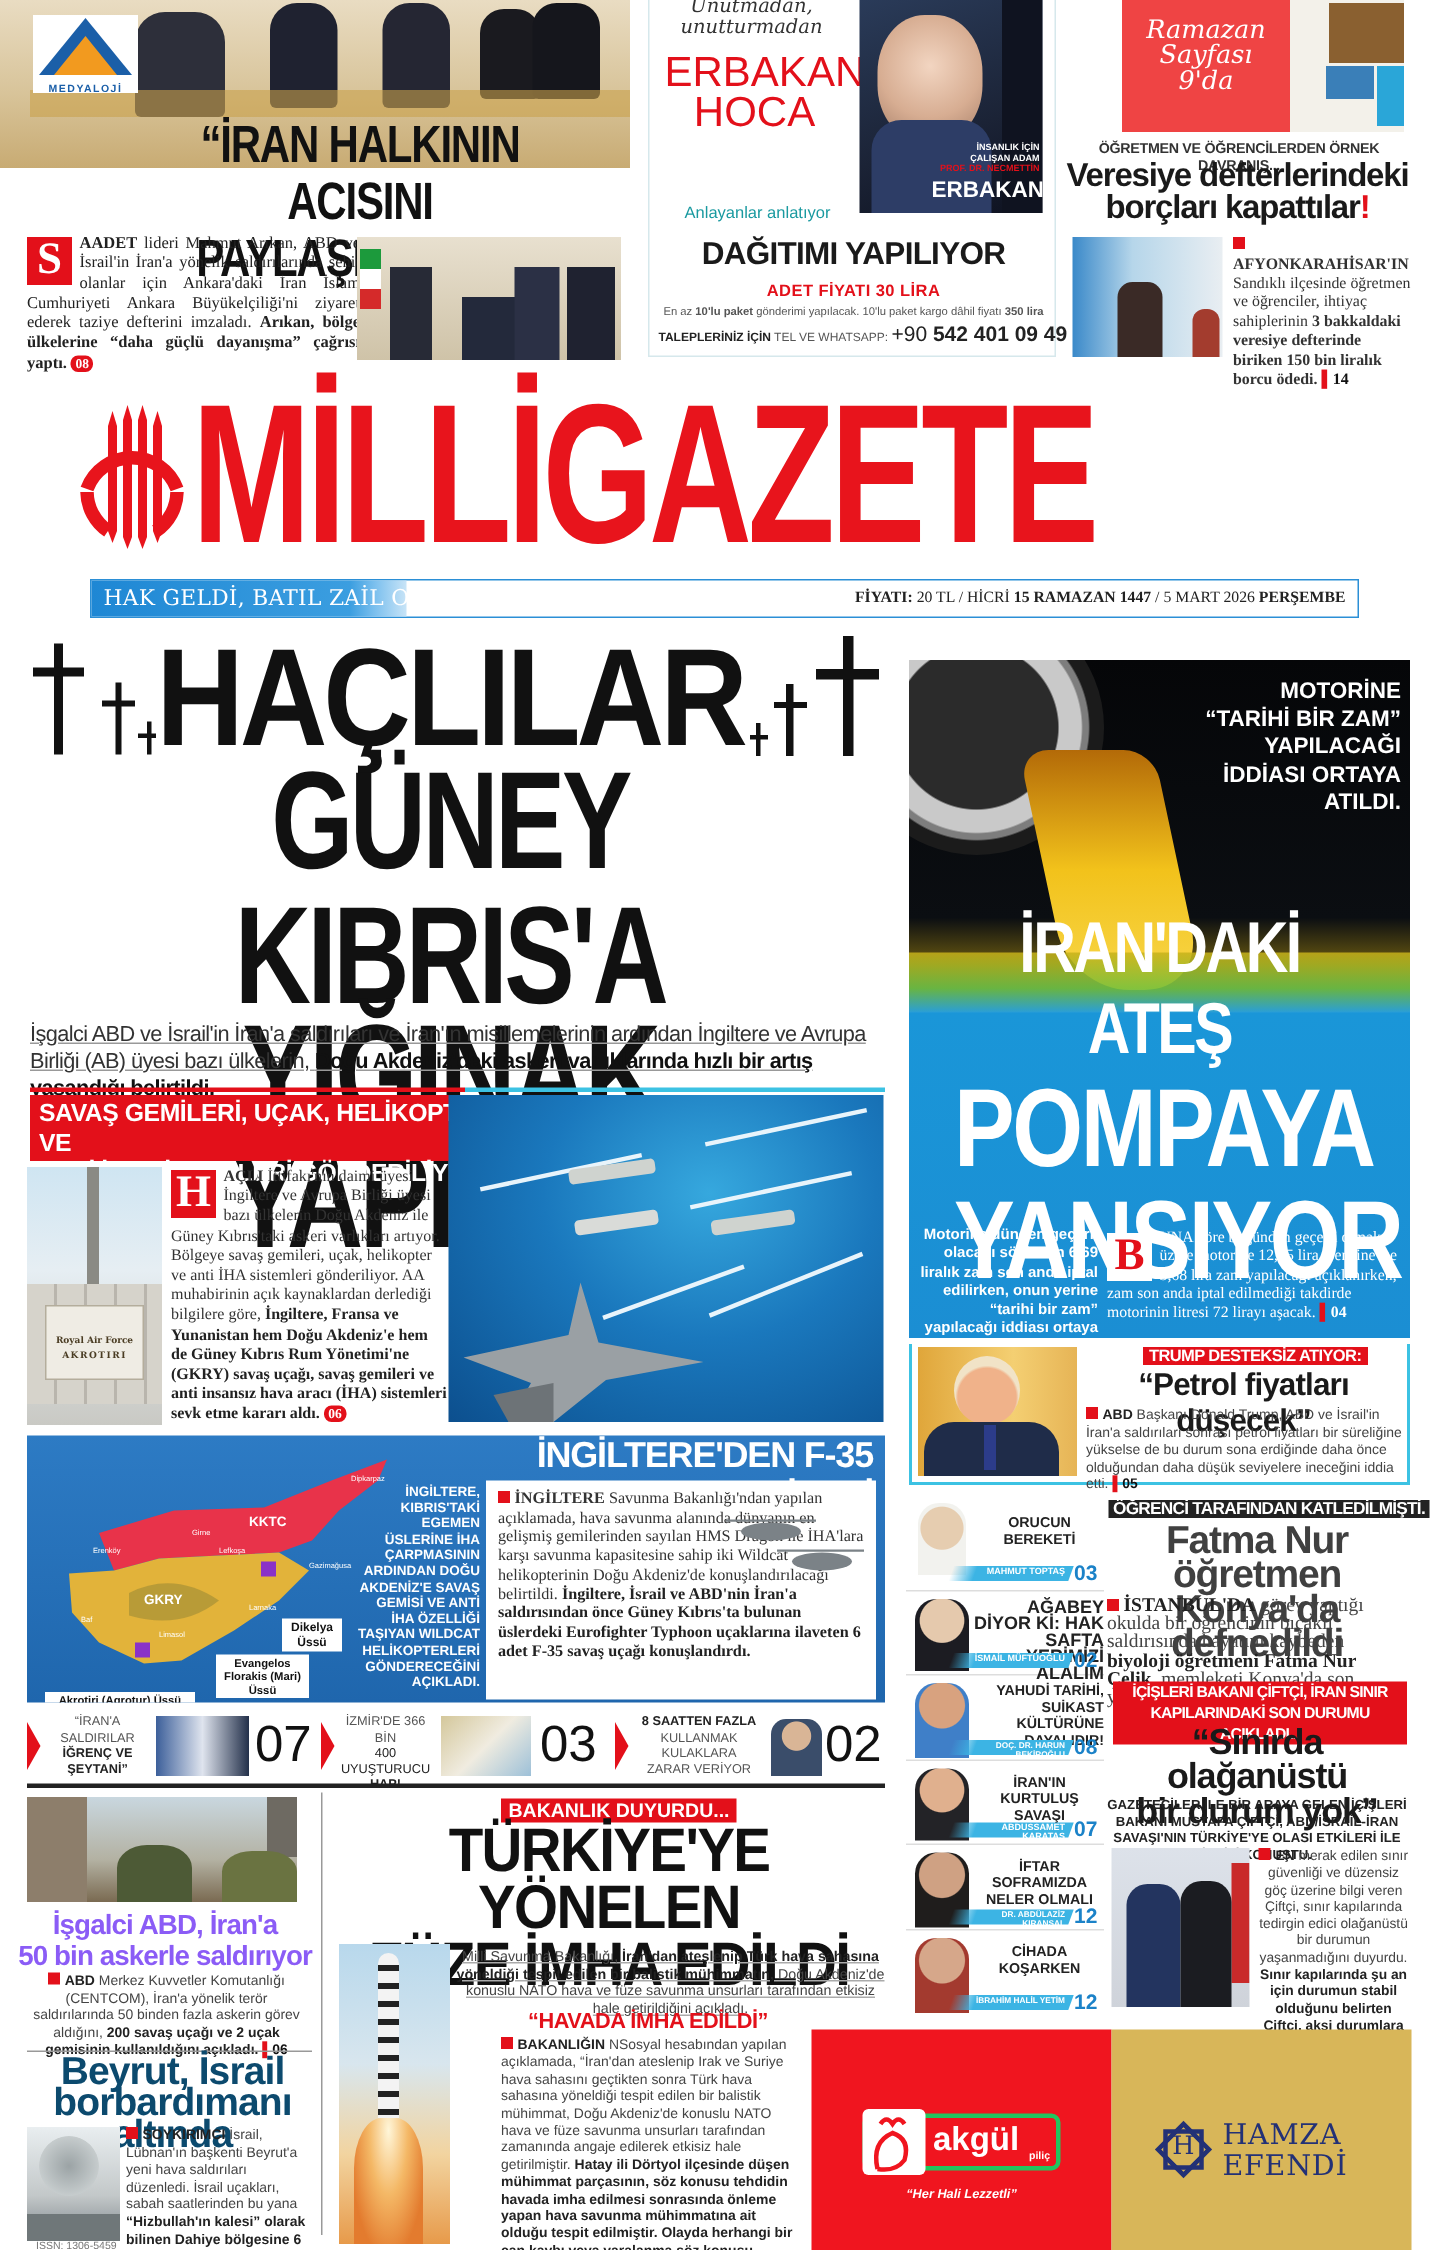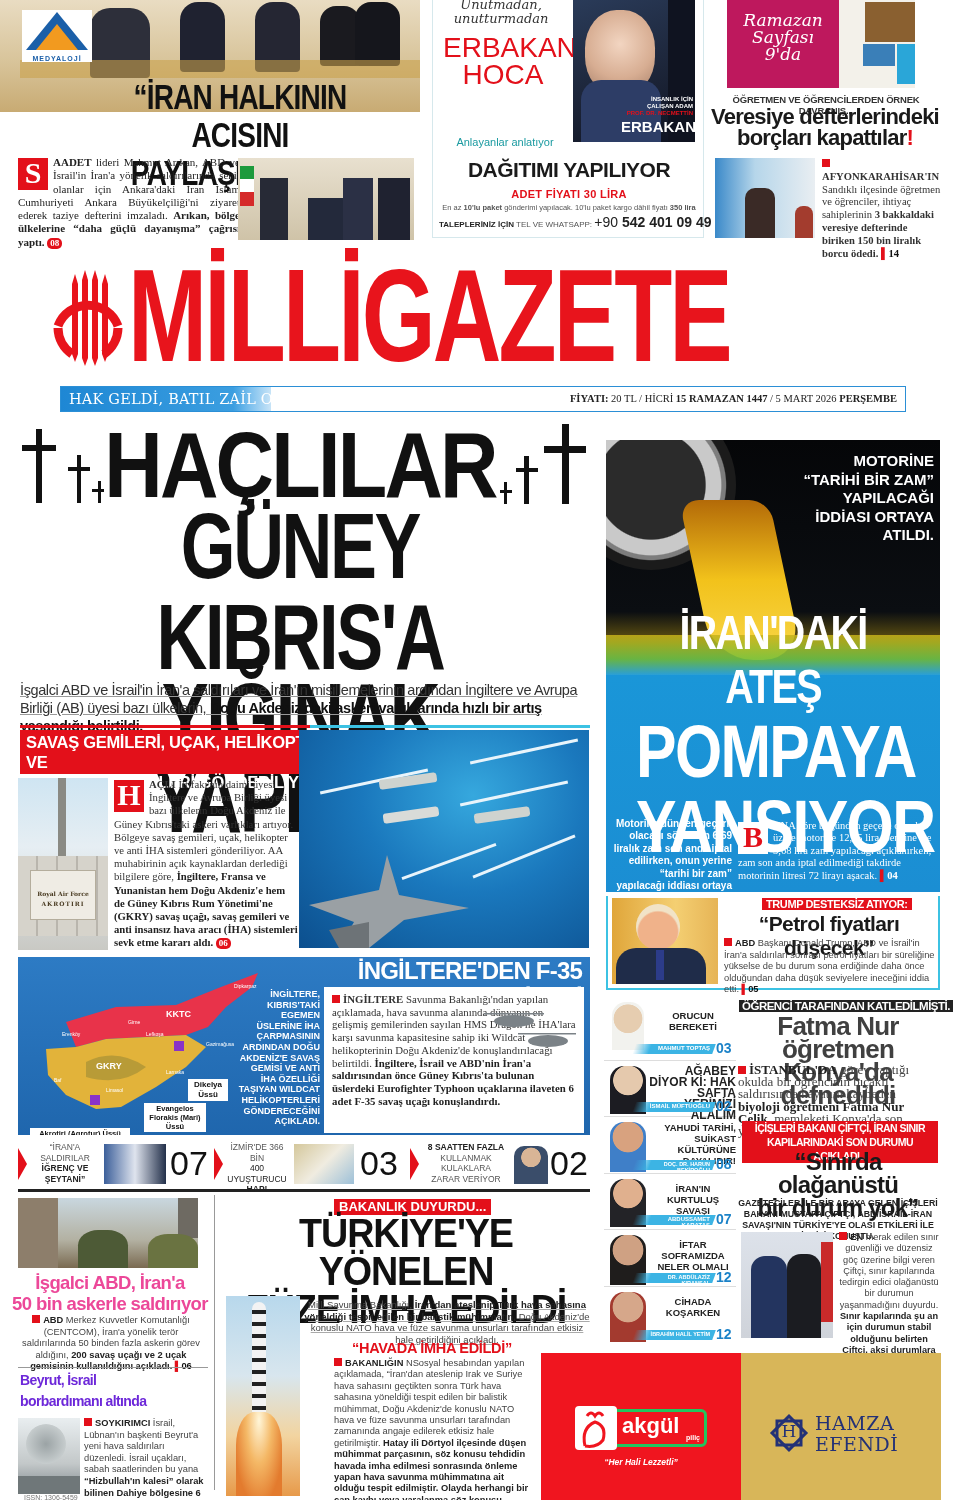--- a/index.html
+++ b/index.html
@@ -81,21 +81,21 @@
   <div class="abs" style="left:0;top:158px;width:272px;text-align:center;font-weight:900;font-size:21px;letter-spacing:-0.5px;color:#1a1a1a">DAĞITIMI YAPILIYOR</div>
   <div class="abs" style="left:0;top:188px;width:272px;text-align:center;color:#e3101a;font-size:11px;font-weight:bold;letter-spacing:.3px">ADET FİYATI 30 LİRA</div>
   <div class="abs" style="left:0;top:203px;width:272px;text-align:center;font-size:7.5px;color:#555">
     <span>En az </span><b>10'lu paket</b><span> gönderimi yapılacak. 10'lu paket kargo dâhil fiyatı </span><b>350 lira</b>
   </div>
   <div class="abs" style="left:6px;top:214px;width:262px;font-size:8px;color:#222;white-space:nowrap">
     <b>TALEPLERİNİZ İÇİN</b><span style="color:#555"> TEL VE WHATSAPP: </span><span style="font-size:14px">+90 </span><b style="font-size:14px">542 401 09 49</b>
   </div>
 </div>
 
-<div class="abs photo" style="left:727px;top:0;width:188px;height:88px;background:#be185d">
+<div class="abs photo" style="left:748px;top:0;width:188px;height:88px;background:#ef4444">
   <div class="abs serif" style="left:8px;top:12px;width:96px;text-align:center;color:#fff;font-style:italic;font-size:17px;line-height:17px">
     <div>Ramazan</div>
     <div>Sayfası</div>
     <div>9'da</div>
   </div>
   <div class="abs" style="left:112px;top:0;width:114px;height:88px;background:#f3f1ea"></div>
   <div class="abs" style="left:138px;top:2px;width:70px;height:40px;background:#8a6030"></div>
   <div class="abs" style="left:170px;top:44px;width:40px;height:40px;background:#2aa6d8"></div>
   <div class="abs" style="left:136px;top:44px;width:32px;height:22px;background:#3a7fb8"></div>
 </div>
@@ -393,30 +393,30 @@
   <span class="bullet"></span><b style="color:#222">EN</b><span> merak edilen sınır güvenliği ve düzensiz göç üzerine bilgi veren Çiftçi, sınır kapılarında tedirgin edici olağanüstü bir durumun yaşanmadığını duyurdu. </span><b style="color:#222">Sınır kapılarında şu an için durumun stabil olduğunu belirten Çiftçi, aksi durumlara karşı hazırlıkların yapıldığını da kaydetti.</b>
 </p>
 
 <div class="abs" style="left:214px;top:1195px;width:1px;height:295px;background:#999"></div>
 <div class="abs photo" style="left:18px;top:1198px;width:180px;height:70px;background:linear-gradient(180deg,#c9d7df 0%,#b3b1a2 60%,#7a6a51 100%)">
   <div class="abs" style="left:0;top:0;width:40px;height:70px;background:#8d7e6b"></div>
   <div class="abs" style="left:160px;top:0;width:20px;height:40px;background:#6e6a62"></div>
   <div class="abs" style="left:60px;top:32px;width:50px;height:38px;background:#4d5a36;border-radius:40% 40% 0 0"></div>
   <div class="abs" style="left:130px;top:36px;width:50px;height:34px;background:#6a7341;border-radius:40% 40% 0 0"></div>
 </div>
-<div class="abs cond" style="left:10px;top:1272px;width:200px;text-align:center;font-weight:bold;font-size:18.5px;line-height:21px;letter-spacing:-.6px;color:#ec4899">
+<div class="abs cond" style="left:10px;top:1272px;width:200px;text-align:center;font-weight:bold;font-size:18.5px;line-height:21px;letter-spacing:-.6px;color:#8b5cf6">
   <div>İşgalci ABD, İran'a</div>
   <div>50 bin askerle saldırıyor</div>
 </div>
 <p class="abs sans" style="left:16px;top:1315px;width:190px;font-size:9.3px;line-height:11.6px;text-align:center">
   <span class="bullet"></span><b style="color:#222">ABD</b><span> Merkez Kuvvetler Komutanlığı (CENTCOM), İran'a yönelik terör saldırılarında 50 binden fazla askerin görev aldığını, </span><b style="color:#222">200 savaş uçağı ve 2 uçak gemisinin kullanıldığını açıkladı.</b>
   <span class="pnum">▌<b>06</b></span>
 </p>
 <div class="abs" style="left:18px;top:1367px;width:190px;height:1px;background:#999"></div>
-<div class="abs cond" style="left:20px;top:1370px;width:190px;font-weight:bold;font-size:14px;line-height:21px;letter-spacing:-.6px;color:#6d28d9">
+<div class="abs cond" style="left:20px;top:1370px;width:190px;text-align:center;font-weight:bold;font-size:26px;line-height:21px;letter-spacing:-.6px;color:#0c4a6e">
   <div>Beyrut, İsrail</div>
   <div>borbardımanı altında</div>
 </div>
 <div class="abs photo" style="left:18px;top:1418px;width:62px;height:76px;background:linear-gradient(180deg,#e9eef0 0%,#c3c8c9 60%,#7d858a 100%)">
   <div class="abs" style="left:8px;top:6px;width:40px;height:40px;border-radius:50%;background:radial-gradient(circle,#9ba3a5 0%,#c6cccd 70%,transparent 72%)"></div>
   <div class="abs" style="left:0;top:58px;width:62px;height:18px;background:#6f7779"></div>
 </div>
 <p class="abs sans" style="left:84px;top:1418px;width:124px;font-size:9.3px;line-height:11.6px">
   <span class="bullet"></span><b style="color:#222">SOYKIRIMCI</b><span> İsrail, Lübnan'ın başkenti Beyrut'a yeni hava saldırıları düzenledi. İsrail uçakları, sabah saatlerinden bu yana </span><b style="color:#222">“Hizbullah'ın kalesi” olarak bilinen Dahiye bölgesine 6 hava saldırısı gerçekleştirdi.</b>
   

